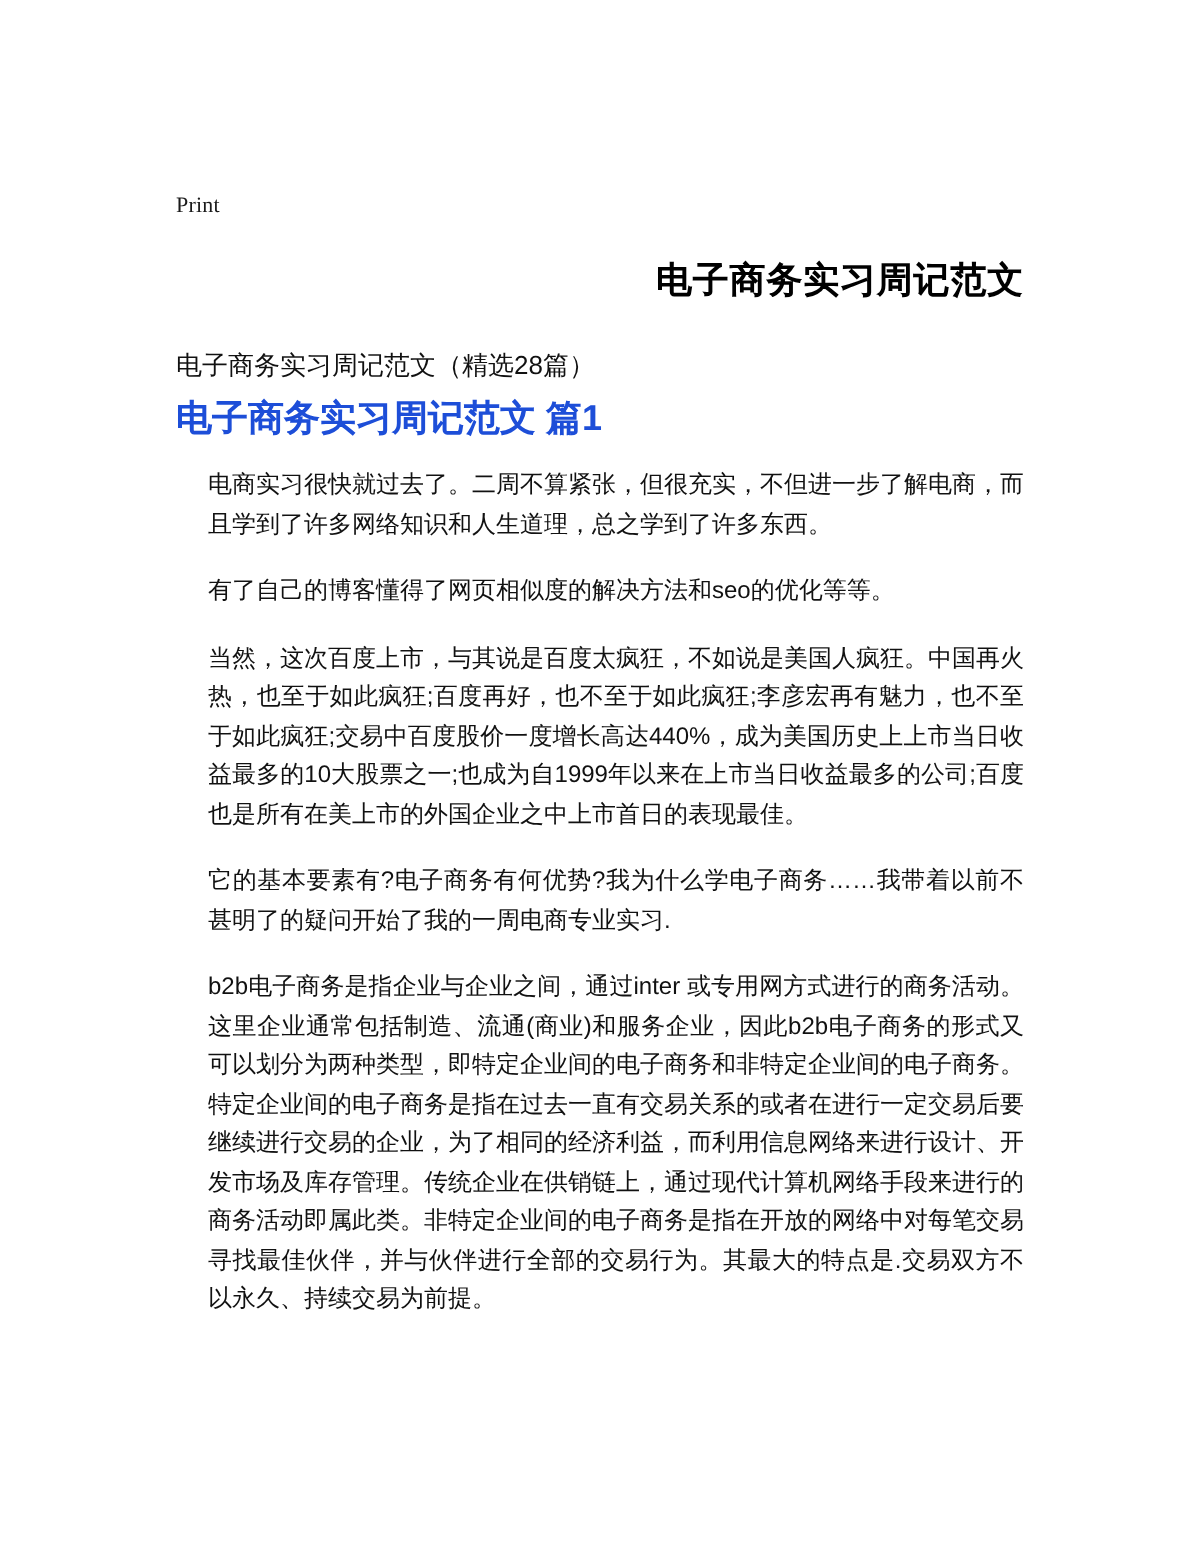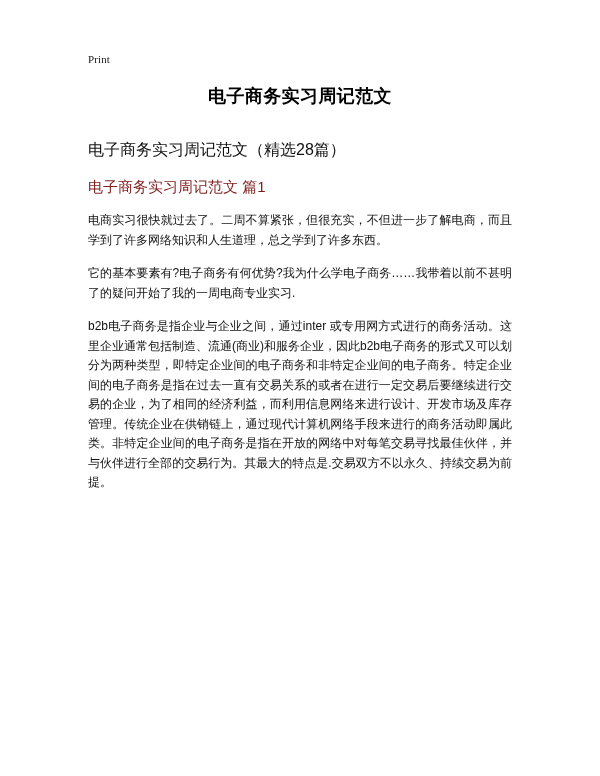--- a/index.html
+++ b/index.html
@@ -14,62 +14,62 @@
     font-family: "Liberation Sans", "DejaVu Sans", sans-serif;
     color: #000000;
     -webkit-font-smoothing: none;
   }
 
   .page {
     position: relative;
     width: 600px;
     height: 776px;
     box-sizing: border-box;
-    padding: 52px 88px 0 88px;
+    padding: 96px 88px 0 88px;
   }
 
   .print-label {
     font-family: "Liberation Serif", "DejaVu Serif", serif;
     font-size: 11px;
     line-height: 14px;
     color: #1a1a1a;
     margin: 0 0 18px 0;
     letter-spacing: 0.1px;
   }
 
   .doc-title {
     font-size: 18px;
     line-height: 24px;
     font-weight: bold;
-    text-align: center;
-    margin: 0 0 33px 0;
+    text-align: right;
+    margin: 0 0 22px 0;
     letter-spacing: 0.4px;
     color: #000;
   }
 
   .doc-subtitle {
-    font-size: 16px;
+    font-size: 13px;
     line-height: 18px;
     font-weight: normal;
-    margin: 0 0 19px 0;
+    margin: 0 0 8px 0;
     color: #111;
   }
 
   .section-heading {
-    font-size: 15px;
+    font-size: 18px;
     line-height: 18px;
-    font-weight: normal;
+    font-weight: bold;
     margin: 0 0 15px 0;
-    color: #7f1d1d;
+    color: #1d4ed8;
   }
 
   .body-text {
     font-size: 12px;
     line-height: 19.5px;
-    margin: 0 0 14px 0;
+    margin: 0 0 14px 16px;
     text-align: justify;
     text-justify: inter-ideograph;
     color: #111;
     word-break: break-all;
   }
   .body-text:last-child {
     margin-bottom: 0;
   }
 </style>
 </head>
@@ -79,16 +79,18 @@
 
   <div class="print-label">Print</div>
 
   <h1 class="doc-title">电子商务实习周记范文</h1>
 
   <div class="doc-subtitle">电子商务实习周记范文（精选28篇）</div>
 
   <h2 class="section-heading">电子商务实习周记范文 篇1</h2>
 
   <div class="body-text">电商实习很快就过去了。二周不算紧张，但很充实，不但进一步了解电商，而且学到了许多网络知识和人生道理，总之学到了许多东西。</div>
+  <div class="body-text">有了自己的博客懂得了网页相似度的解决方法和seo的优化等等。</div>
+  <div class="body-text">当然，这次百度上市，与其说是百度太疯狂，不如说是美国人疯狂。中国再火热，也至于如此疯狂;百度再好，也不至于如此疯狂;李彦宏再有魅力，也不至于如此疯狂;交易中百度股价一度增长高达440%，成为美国历史上上市当日收益最多的10大股票之一;也成为自1999年以来在上市当日收益最多的公司;百度也是所有在美上市的外国企业之中上市首日的表现最佳。</div>
   <div class="body-text">它的基本要素有?电子商务有何优势?我为什么学电子商务……我带着以前不甚明了的疑问开始了我的一周电商专业实习.</div>
   <div class="body-text">b2b电子商务是指企业与企业之间，通过inter 或专用网方式进行的商务活动。这里企业通常包括制造、流通(商业)和服务企业，因此b2b电子商务的形式又可以划分为两种类型，即特定企业间的电子商务和非特定企业间的电子商务。特定企业间的电子商务是指在过去一直有交易关系的或者在进行一定交易后要继续进行交易的企业，为了相同的经济利益，而利用信息网络来进行设计、开发市场及库存管理。传统企业在供销链上，通过现代计算机网络手段来进行的商务活动即属此类。非特定企业间的电子商务是指在开放的网络中对每笔交易寻找最佳伙伴，并与伙伴进行全部的交易行为。其最大的特点是.交易双方不以永久、持续交易为前提。</div>
 
 </div>
 
 </body></html>

